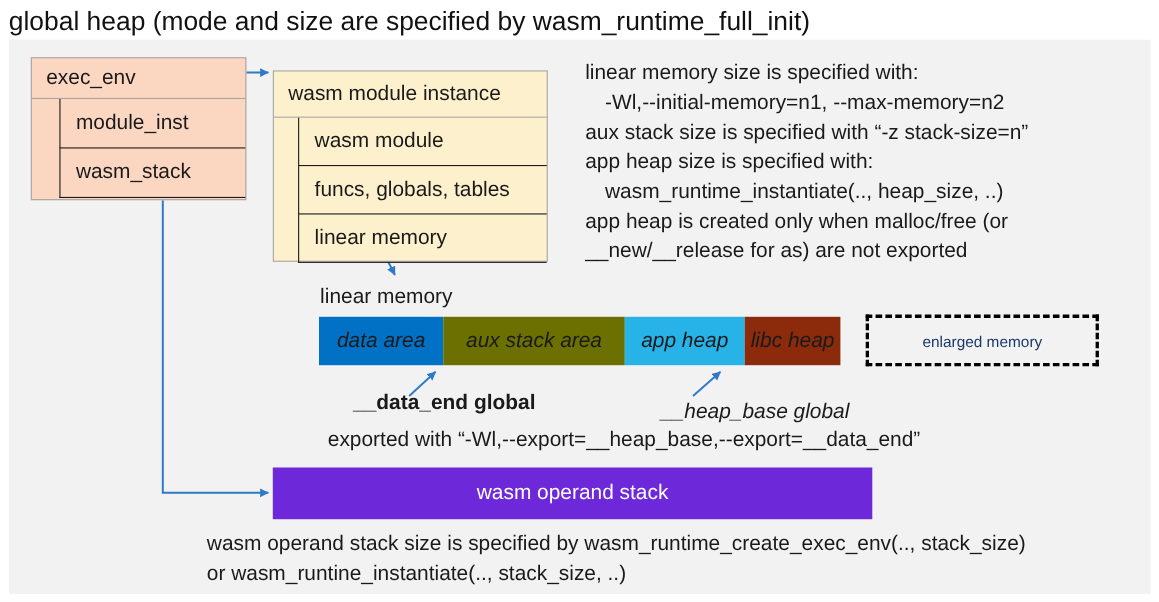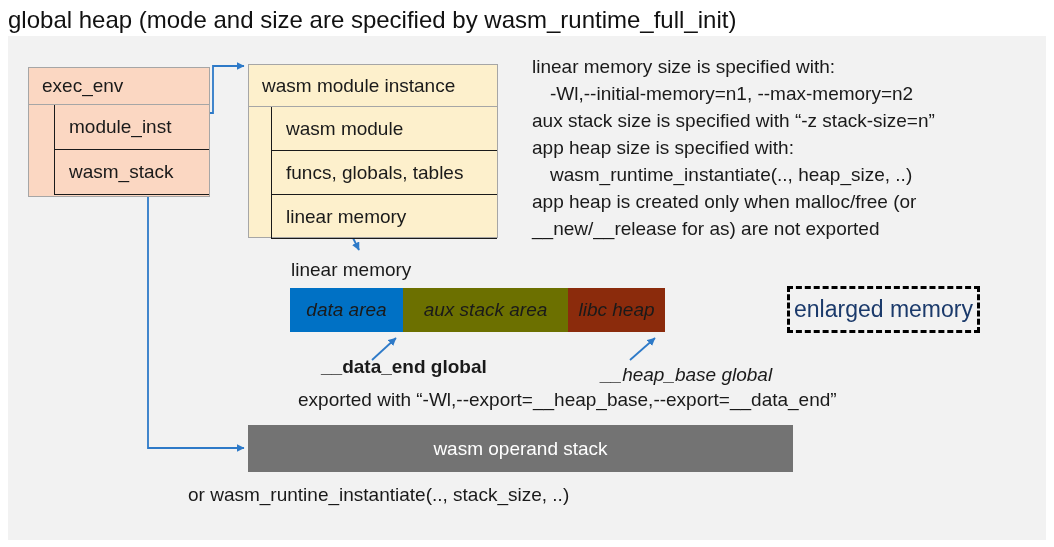--- a/index.html
+++ b/index.html
@@ -30,21 +30,21 @@
     border-color: inherit;
   }
   .struct-rows { margin-left: 25px; }
   .struct-row {
     height: 45px; display: flex; align-items: center;
     padding-left: 14px; font-size: 19px;
     border-left: 1px solid; border-bottom: 1px solid;
     border-color: inherit;
   }
 
-  #exec-env-box { left: 28px; top: 52px; width: 182px; height: 130px; margin-top: 15px; }
+  #exec-env-box { left: 28px; top: 52px; width: 196px; height: 130px; }
   #module-instance-box { left: 248px; top: 64px; width: 250px; height: 174px; }
   #module-instance-box .struct-header { height: 42px; }
   #module-instance-box .struct-rows { margin-left: 22px; }
   #module-instance-box .struct-row { height: 44px; }
 
   
   .notes {
     position: absolute; left: 532px; top: 53px;
     font-size: 19px; line-height: 27px; white-space: nowrap;
   }
@@ -57,24 +57,24 @@
   }
   .mem-bar {
     position: absolute; left: 290px; top: 288px; height: 44px;
     display: flex;
   }
   .mem-seg {
     height: 44px; display: flex; align-items: center; justify-content: center;
     font-size: 19px; white-space: nowrap; font-style: italic;
   }
   .mem-enlarged {
-    position: absolute; left: 787px; top: 286px; width: 193px; height: 47px;
+    position: absolute; left: 787px; top: 286px; width: 212px; height: 47px;
     border: 3px dashed #000000;
     display: flex; align-items: center; justify-content: center;
-    font-size: 23px; white-space: nowrap;
+    font-size: 14px; white-space: nowrap;
   }
 
   
   .ann { position: absolute; font-size: 19px; white-space: nowrap; }
   #ann-data-end { left: 321px; top: 356px; font-weight: bold; }
   #ann-heap-base { left: 601px; top: 364px; font-style: italic; }
   #ann-exported { left: 298px; top: 389px; }
 
   
   .operand-stack {
@@ -139,27 +139,29 @@
     <div class="indent">wasm_runtime_instantiate(.., heap_size, ..)</div>
     <div>app heap is created only when malloc/free (or</div>
     <div>__new/__release for as) are not exported</div>
   </div>
 
   <div class="lm-label">linear memory</div>
 
   <div class="mem-bar">
     <div class="mem-seg" style="width: 113px; background-color: rgb(0, 113, 197);">data area</div>
     <div class="mem-seg" style="width: 165px; background-color: rgb(108, 112, 0);">aux stack area</div>
-    <div class="mem-seg" style="width: 97px; background-color: rgb(139, 43, 12);">libc heap</div>
+    <div class="mem-seg" style="width: 109px; background-color: rgb(39, 179, 232);">app heap</div>
+    <div class="mem-seg" style="width: 87px; background-color: rgb(139, 43, 12);">libc heap</div>
   </div>
   <div class="mem-enlarged" style="color: rgb(27, 58, 107);">enlarged memory</div>
 
   <div class="ann" id="ann-data-end">__data_end global</div>
   <div class="ann" id="ann-heap-base">__heap_base global</div>
   <div class="ann" id="ann-exported">exported with “-Wl,--export=__heap_base,--export=__data_end”</div>
 
-  <div class="operand-stack" style="background-color: #737373;">wasm operand stack</div>
+  <div class="operand-stack" style="background-color: #6d28d9;">wasm operand stack</div>
 
   <div class="bottom-note">
+    <div>wasm operand stack size is specified by wasm_runtime_create_exec_env(.., stack_size)</div>
     <div>or wasm_runtine_instantiate(.., stack_size, ..)</div>
   </div>
 
 </div>
 
 </body></html>

